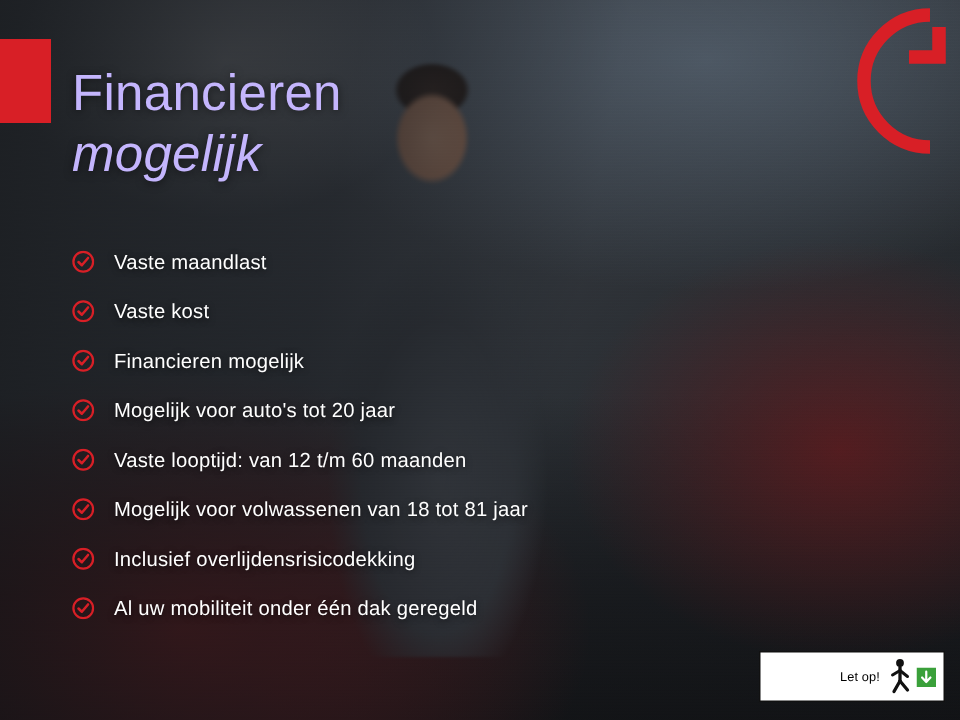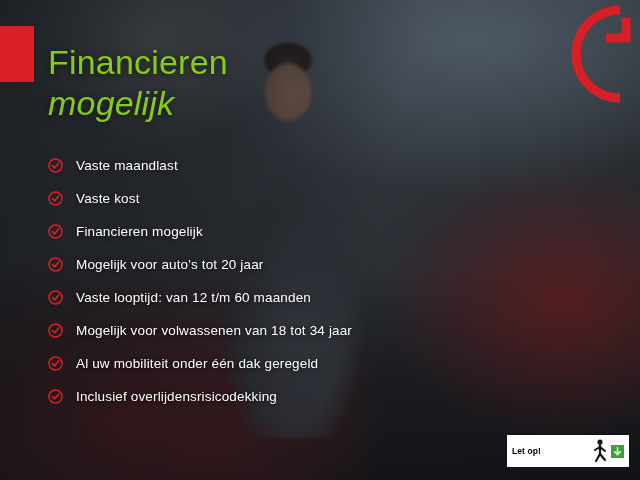--- a/index.html
+++ b/index.html
@@ -84,40 +84,40 @@
     top: 2px;
     width: 86px;
     height: 104px;
   }
 
   
   .headline {
     position: absolute;
     left: 48px;
     top: 42px;
-    color: #84cc16;
+    color: #c4b5fd;
     font-size: 34px;
     line-height: 1.22;
     font-weight: 400;
     letter-spacing: 0.2px;
     text-shadow: 0 1px 6px rgba(0,0,0,0.55);
     max-width: 420px;
   }
   .headline .l2 { display: block; font-style: italic; }
 
   
   .bullets {
     position: absolute;
     left: 48px;
     top: 158px;
     width: 430px;
   }
   .bullet {
     display: flex;
-    align-items: flex-start;
+    align-items: center;
     height: 33px;
   }
   .bullet-mark {
     flex: 0 0 auto;
     width: 15px;
     height: 15px;
     margin-right: 13px;
     display: block;
   }
   .bullet-text {
@@ -139,23 +139,24 @@
     border: 1px solid #111;
     display: flex;
     align-items: center;
     padding: 0 5px;
     box-sizing: border-box;
   }
   .warn-text {
     flex: 1 1 auto;
     color: #000;
     font-size: 8.5px;
-    font-weight: bold;
+    font-weight: normal;
     line-height: 1.25;
     letter-spacing: 0.1px;
+    margin-left: 48px;
   }
   .warn-text span { display: block; }
   .warn-figure {
     flex: 0 0 auto;
     width: 18px;
     height: 26px;
     margin-left: 3px;
   }
   .warn-arrow {
     flex: 0 0 auto;
@@ -227,37 +228,37 @@
         <path d="M4.6 8.2 L7 10.5 L11.4 5.3" fill="none" stroke="#d81f26" stroke-width="1.8" stroke-linecap="round" stroke-linejoin="round"></path>
       </svg>
       <span class="bullet-text">Vaste looptijd: van 12 t/m 60 maanden</span>
     </div>
 
     <div class="bullet">
       <svg class="bullet-mark" viewBox="0 0 16 16">
         <circle cx="8" cy="8" r="7" fill="none" stroke="#d81f26" stroke-width="1.6"></circle>
         <path d="M4.6 8.2 L7 10.5 L11.4 5.3" fill="none" stroke="#d81f26" stroke-width="1.8" stroke-linecap="round" stroke-linejoin="round"></path>
       </svg>
-      <span class="bullet-text">Mogelijk voor volwassenen van 18 tot 34 jaar</span>
+      <span class="bullet-text">Mogelijk voor volwassenen van 18 tot 81 jaar</span>
+    </div>
+
+    <div class="bullet">
+      <svg class="bullet-mark" viewBox="0 0 16 16">
+        <circle cx="8" cy="8" r="7" fill="none" stroke="#d81f26" stroke-width="1.6"></circle>
+        <path d="M4.6 8.2 L7 10.5 L11.4 5.3" fill="none" stroke="#d81f26" stroke-width="1.8" stroke-linecap="round" stroke-linejoin="round"></path>
+      </svg>
+      <span class="bullet-text">Inclusief overlijdensrisicodekking</span>
     </div>
 
     <div class="bullet">
       <svg class="bullet-mark" viewBox="0 0 16 16">
         <circle cx="8" cy="8" r="7" fill="none" stroke="#d81f26" stroke-width="1.6"></circle>
         <path d="M4.6 8.2 L7 10.5 L11.4 5.3" fill="none" stroke="#d81f26" stroke-width="1.8" stroke-linecap="round" stroke-linejoin="round"></path>
       </svg>
       <span class="bullet-text">Al uw mobiliteit onder één dak geregeld</span>
-    </div>
-
-    <div class="bullet">
-      <svg class="bullet-mark" viewBox="0 0 16 16">
-        <circle cx="8" cy="8" r="7" fill="none" stroke="#d81f26" stroke-width="1.6"></circle>
-        <path d="M4.6 8.2 L7 10.5 L11.4 5.3" fill="none" stroke="#d81f26" stroke-width="1.8" stroke-linecap="round" stroke-linejoin="round"></path>
-      </svg>
-      <span class="bullet-text">Inclusief overlijdensrisicodekking</span>
     </div>
 
   </div>
 
   <div class="warn-badge">
     <div class="warn-text">
       <span>Let op!</span>
     </div>
     <svg class="warn-figure" viewBox="0 0 18 26">
       <circle cx="9" cy="4" r="2.6" fill="#111"></circle>

